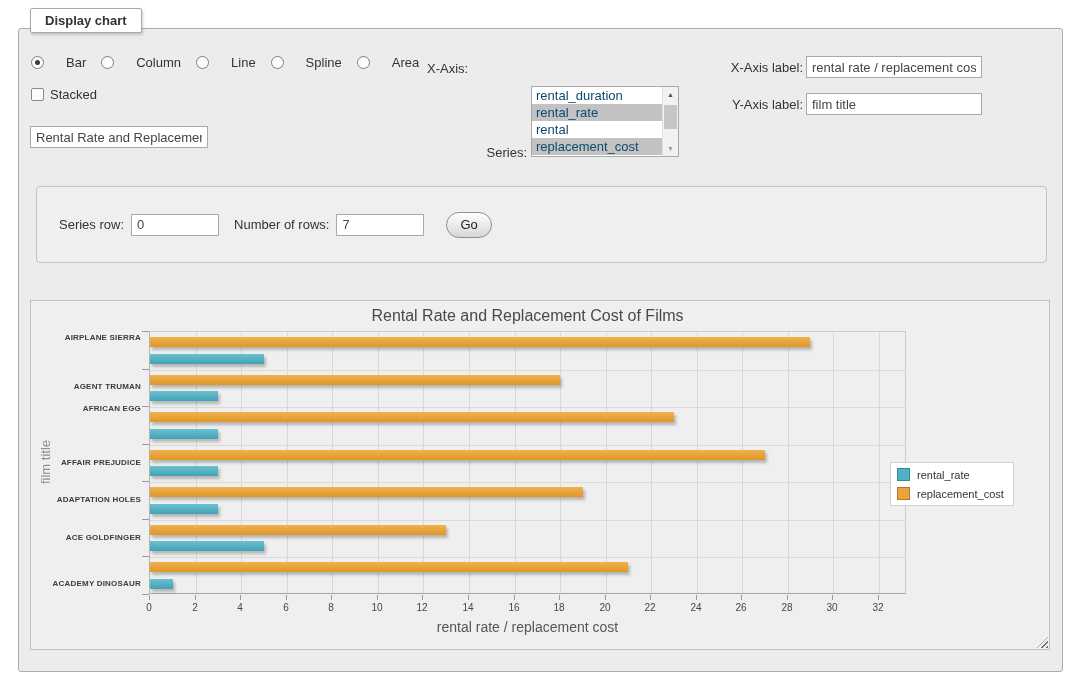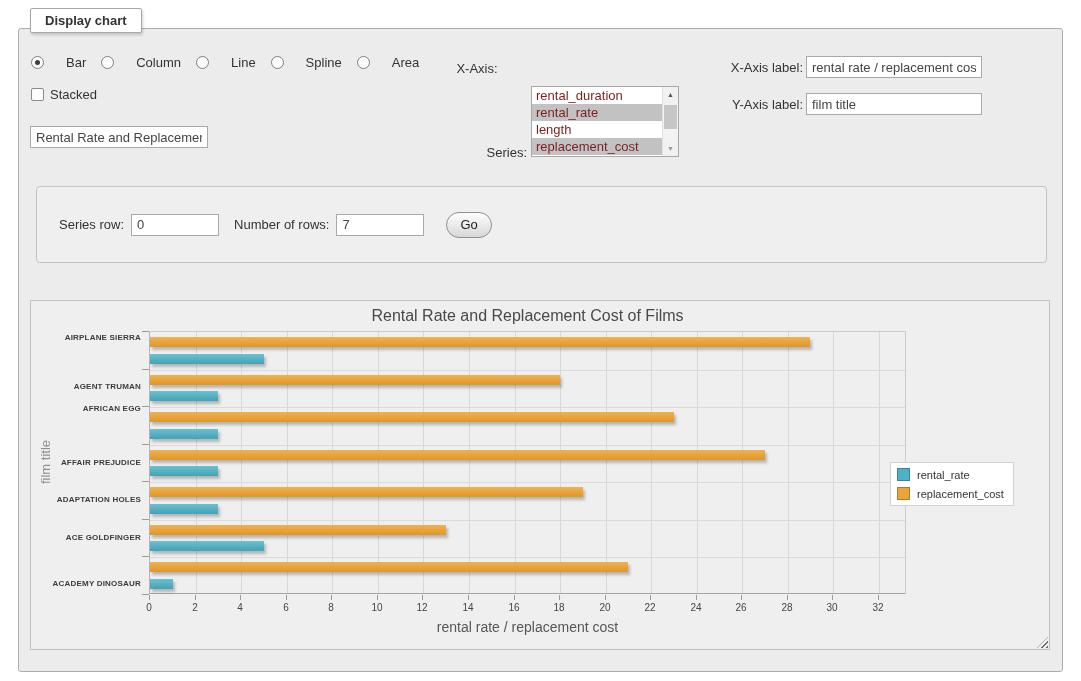--- a/index.html
+++ b/index.html
@@ -20,33 +20,33 @@
   .radio { width:13px; height:13px; border:1px solid #7e7e7e; border-radius:50%;
     background:#fdfdfd; position:relative; display:inline-block; }
   .radio.checked::after { content:""; position:absolute; left:3px; top:3px; width:5px;
     height:5px; border-radius:50%; background:#3b3b3b; }
   .stacked-row { position:absolute; left:12px; top:58px; display:flex; gap:6px; align-items:center; }
   .checkbox { width:13px; height:13px; border:1px solid #8a8a8a; border-radius:2px; background:#fdfdfd; }
   input.text { background:#fff; border:1px solid #a9a9a9; height:22px; padding:2px 5px;
     font-family:"Liberation Sans", sans-serif; font-size:13px; color:#454545; }
   .title-input { position:absolute; left:11px; top:97px; width:178px; }
   .lbl { position:absolute; color:#333; }
-  .lbl-xaxis  { left:408px; top:32px;  width:100px; text-align:center; }
+  .lbl-xaxis  { left:408px; top:32px;  width:100px; text-align:left; }
   .lbl-series { left:408px; top:116px; width:100px; text-align:right; }
   .lbl-xlabel { left:634px; top:31px;  width:150px; text-align:right; }
   .lbl-ylabel { left:634px; top:68px;  width:150px; text-align:right; }
 
   .select { position:absolute; left:512px; top:27px; width:153px; height:24px; background:#fff;
     border:1px solid #a9a9a9; display:flex; align-items:center; padding:0 7px; color:#3d3d3d; }
   .sel-arrow { margin-left:auto; font-size:9px; color:#222; }
 
   .multiselect { position:absolute; left:512px; top:57px; width:148px; height:71px;
     background:#fff; border:1px solid #a9a9a9; display:flex; overflow:hidden; }
   .options { flex:1; }
-  .option { height:17px; line-height:17px; padding-left:4px; white-space:nowrap; color:#7f1d1d; }
+  .option { height:17px; line-height:17px; padding-left:4px; white-space:nowrap; color:#0c4a6e; }
   .option.selected { background:#c2c2c2; }
   .scrollbar { width:16px; background:#f2f2f2; border-left:1px solid #e0e0e0; position:relative; }
   .sb-btn { position:absolute; left:0; width:15px; height:15px; font-size:7px; color:#555;
     display:flex; align-items:center; justify-content:center; background:#f1f1f1; }
   .sb-btn.up { top:0; } .sb-btn.down { bottom:0; color:#9a9a9a; }
   .sb-thumb { position:absolute; left:1px; top:18px; width:13px; height:24px; background:#c6c6c6; }
 
   .input-xlabel { position:absolute; left:787px; top:27px; width:176px; }
   .input-ylabel { position:absolute; left:787px; top:64px; width:176px; }
 
@@ -125,21 +125,21 @@
 
     <input class="text title-input" value="Rental Rate and Replacement Cost of Films" style="">
 
     <span class="lbl lbl-xaxis">X-Axis:</span>
 
     <span class="lbl lbl-series">Series:</span>
     <div class="multiselect">
       <div class="options" id="series-options">
           <div class="option">rental_duration</div>
           <div class="option selected">rental_rate</div>
-          <div class="option">length</div>
+          <div class="option">rental</div>
           <div class="option selected">replacement_cost</div>
         </div>
       <div class="scrollbar">
         <div class="sb-btn up">▲</div>
         <div class="sb-thumb"></div>
         <div class="sb-btn down">▼</div>
       </div>
     </div>
 
     <span class="lbl lbl-xlabel">X-Axis label:</span>

